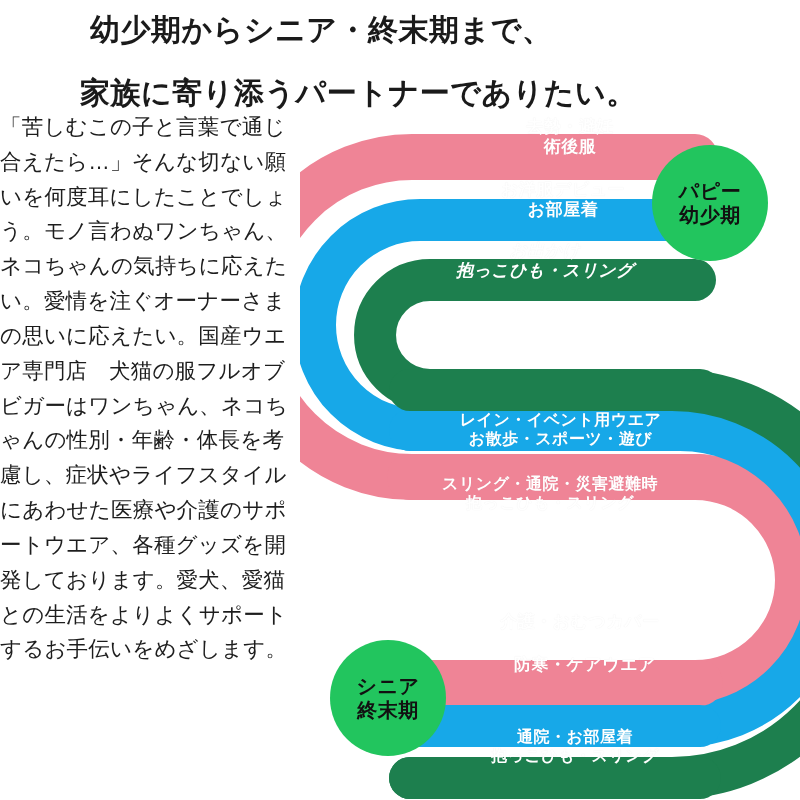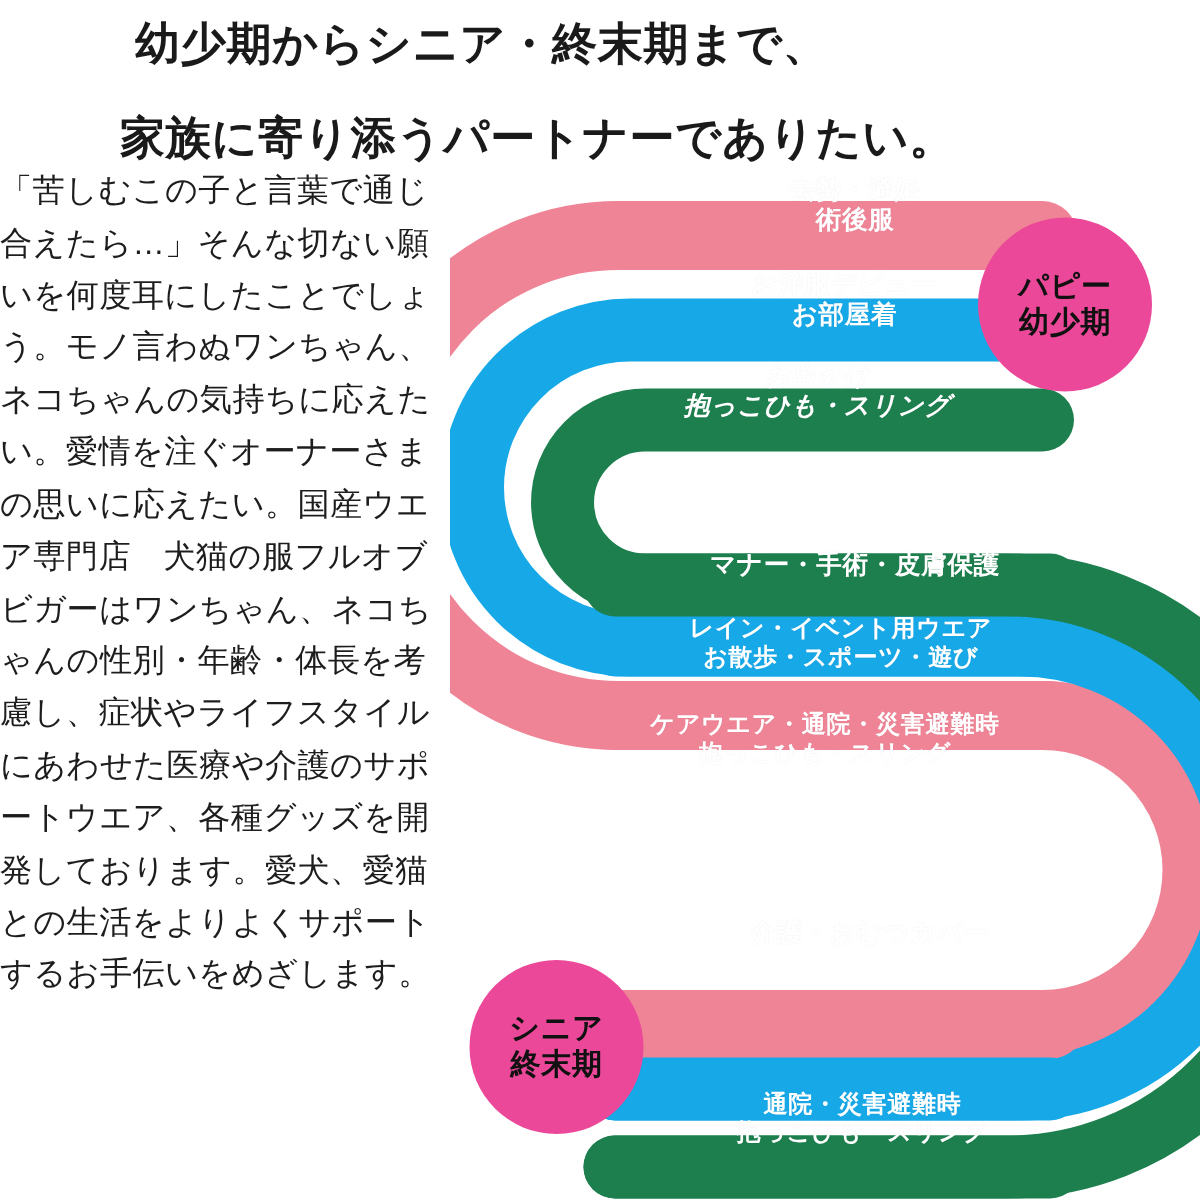--- a/index.html
+++ b/index.html
@@ -53,21 +53,21 @@
     white-space:nowrap;
     text-shadow:0 0 1px rgba(0,0,0,0.08);
   }
   .lbl.s20{font-size:17px;}
   .lbl.s19{font-size:16px;}
 
   
   .bubble{
     position:absolute;
     border-radius:50%;
-    background:#ec4899;
+    background:#22c55e;
     color:#111111;
     font-weight:bold;
     display:flex;
     flex-direction:column;
     align-items:center;
     justify-content:center;
     line-height:1.2;
     font-size:20px;
     letter-spacing:0.5px;
   }
@@ -108,43 +108,43 @@
     </div>
     <div class="lbl s20" style="left:120px; top:22px; width:300px;">
       <div>去勢・避妊</div>
       <div>術後服</div>
     </div>
     <div class="lbl s20" style="left:90px; top:146px; width:310px;font-style:italic;">
       <div>お出かけ</div>
       <div>抱っこひも・スリング</div>
     </div>
 
-    <div class="lbl s20" style="left:105px; top:272px; width:330px;">
-      <div>マナー・手術・皮膚保護</div>
-    </div>
     <div class="lbl s19" style="left:88px; top:316px; width:345px;">
       <div>レイン・イベント用ウエア</div>
       <div>お散歩・スポーツ・遊び</div>
     </div>
     <div class="lbl s19" style="left:70px; top:380px; width:360px;">
-      <div>ケアウエア・通院・災害避難時</div>
+      <div>スリング・通院・災害避難時</div>
       <div>抱っこひも・スリング</div>
     </div>
 
     <div class="lbl s20" style="left:120px; top:517px; width:320px;">
       <div>介護・おむつカバー</div>
     </div>
+    <div class="lbl s20" style="left:130px; top:560px; width:310px;">
+      <div>防寒・ケアウエア</div>
+    </div>
     <div class="lbl s19" style="left:110px; top:633px; width:330px;">
-      <div>通院・災害避難時</div>
+      <div>通院・お部屋着</div>
       <div>抱っこひも・スリング</div>
     </div>
 
     <div class="bubble" style="left:352px; top:50px; width:116px; height:116px;">
       <div>パピー</div>
       <div>幼少期</div>
     </div>
-    <div class="bubble" style="left:13px; top:545px; width:116px; height:116px;align-items:center;">
+    <div class="bubble" style="left:30px; top:545px; width:116px; height:116px;align-items:center;">
       <div>シニア</div>
       <div>終末期</div>
     </div>
   </div>
 
 </div>
 
 </body></html>

